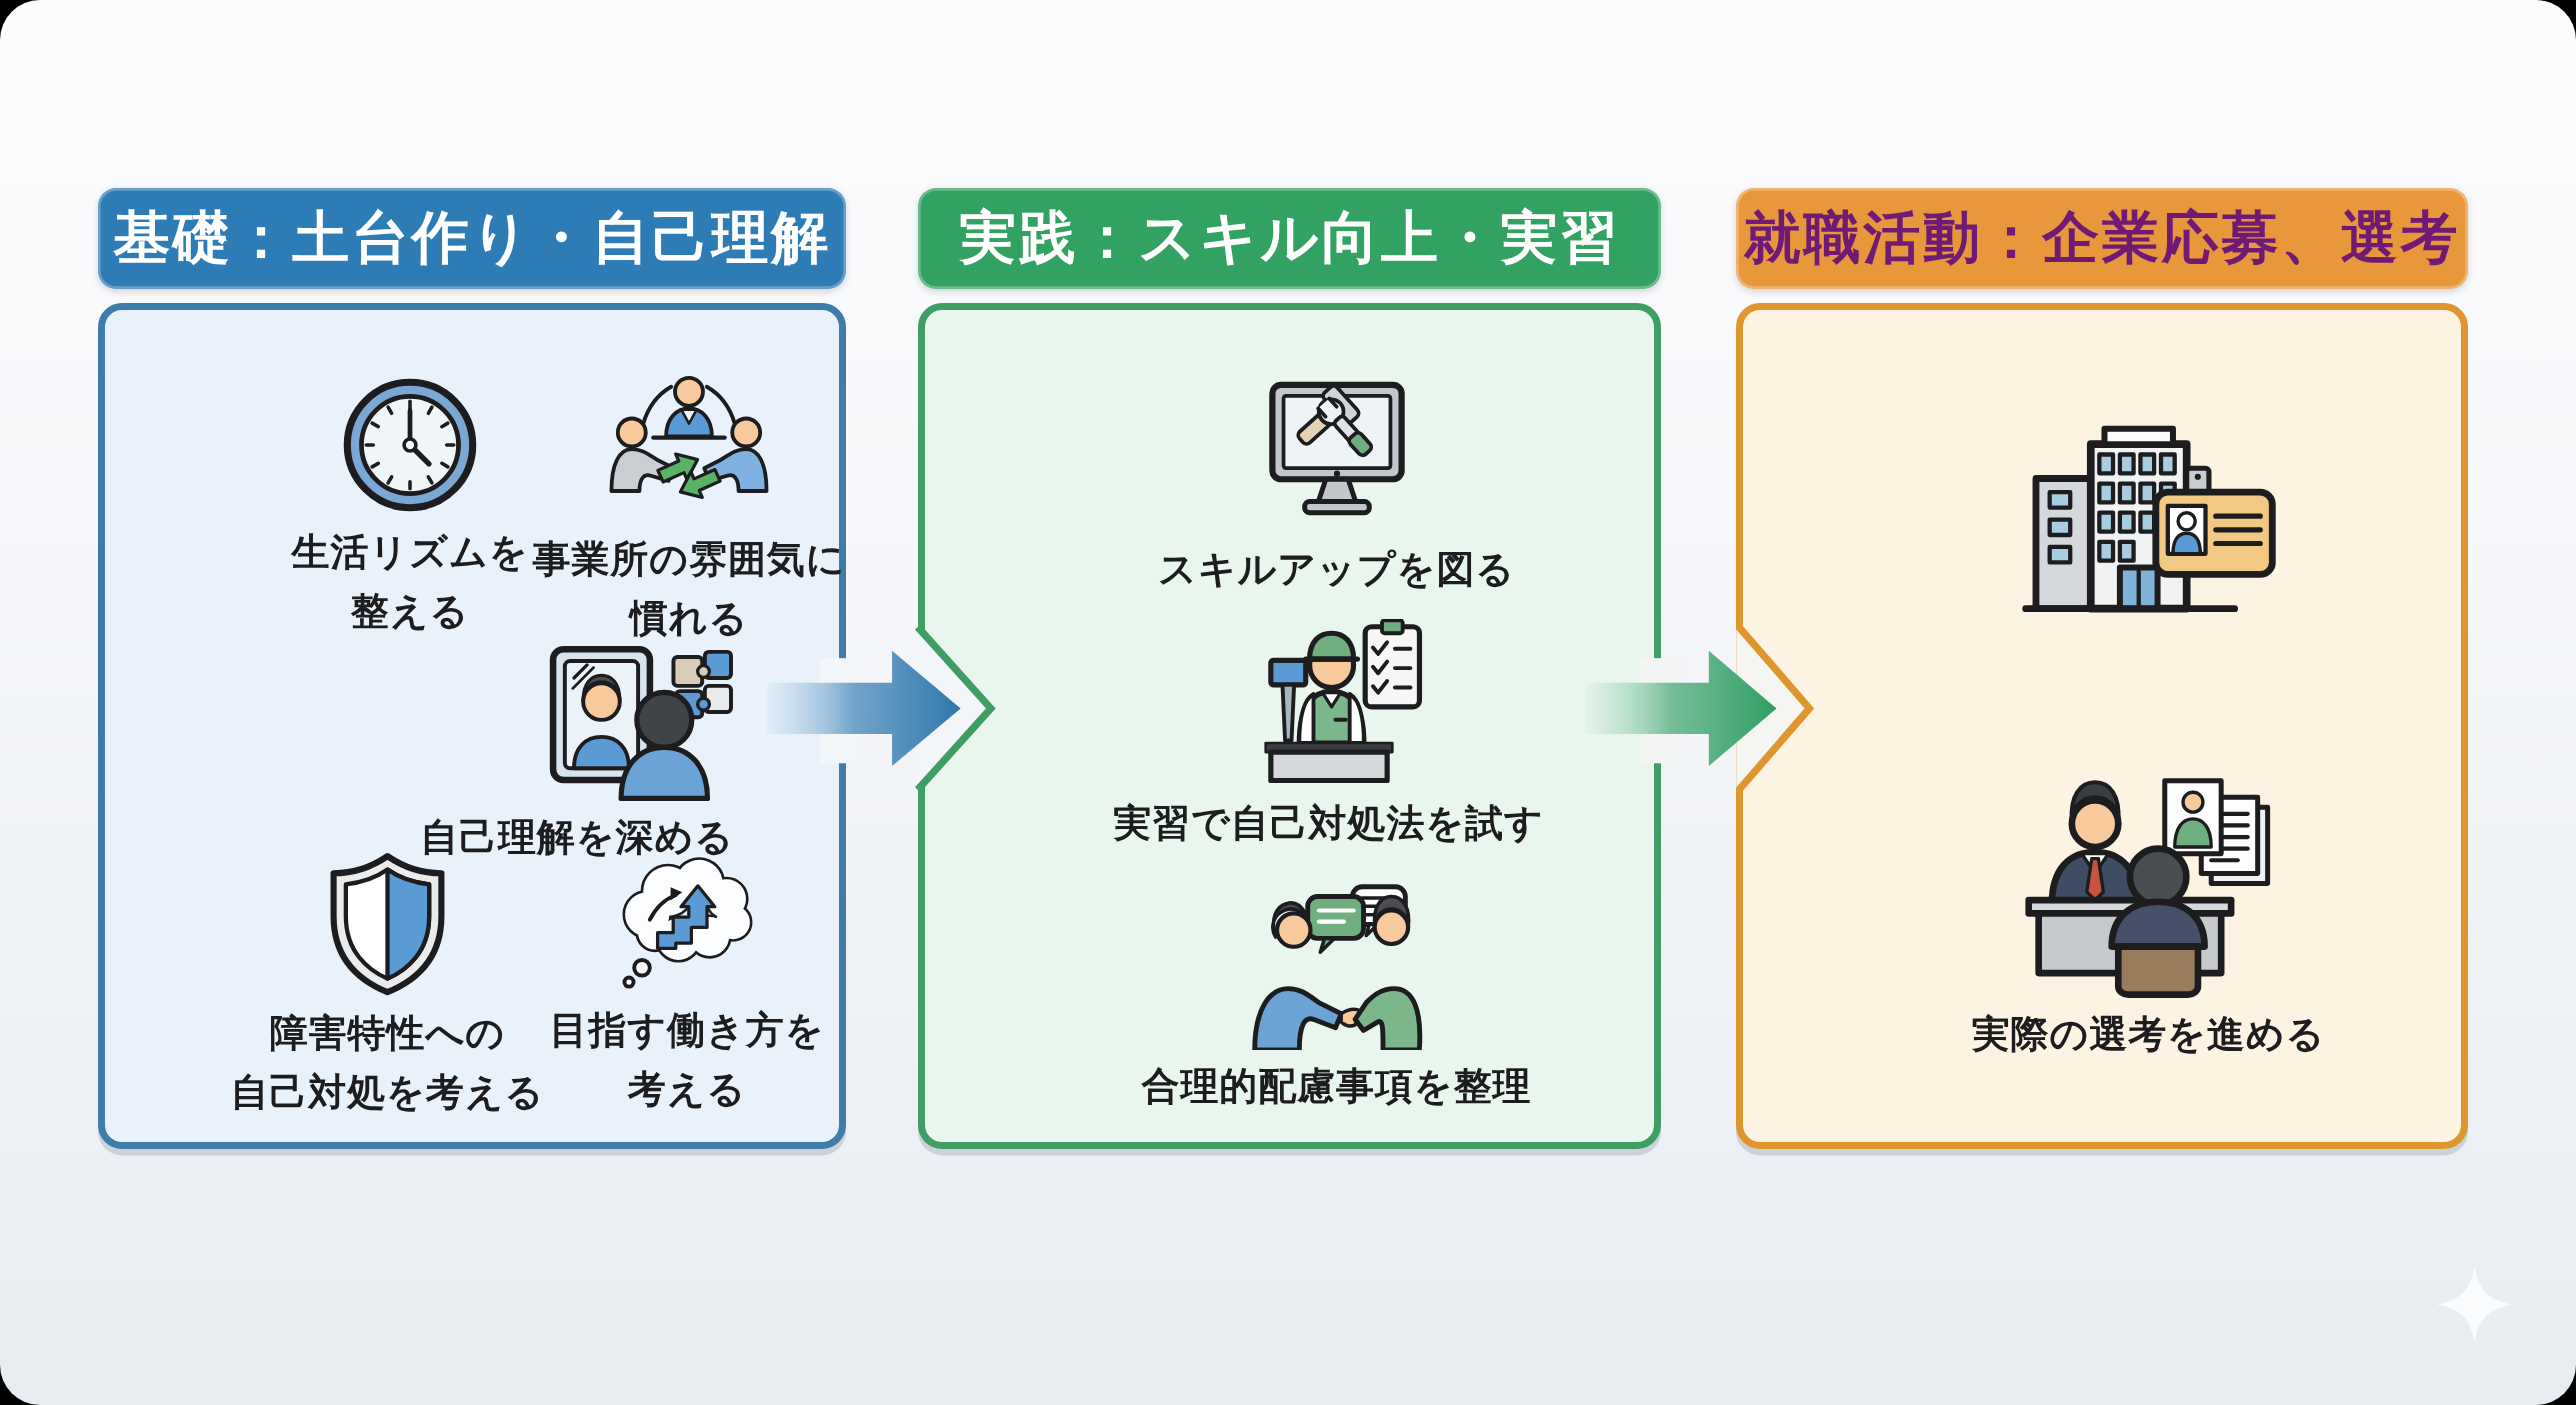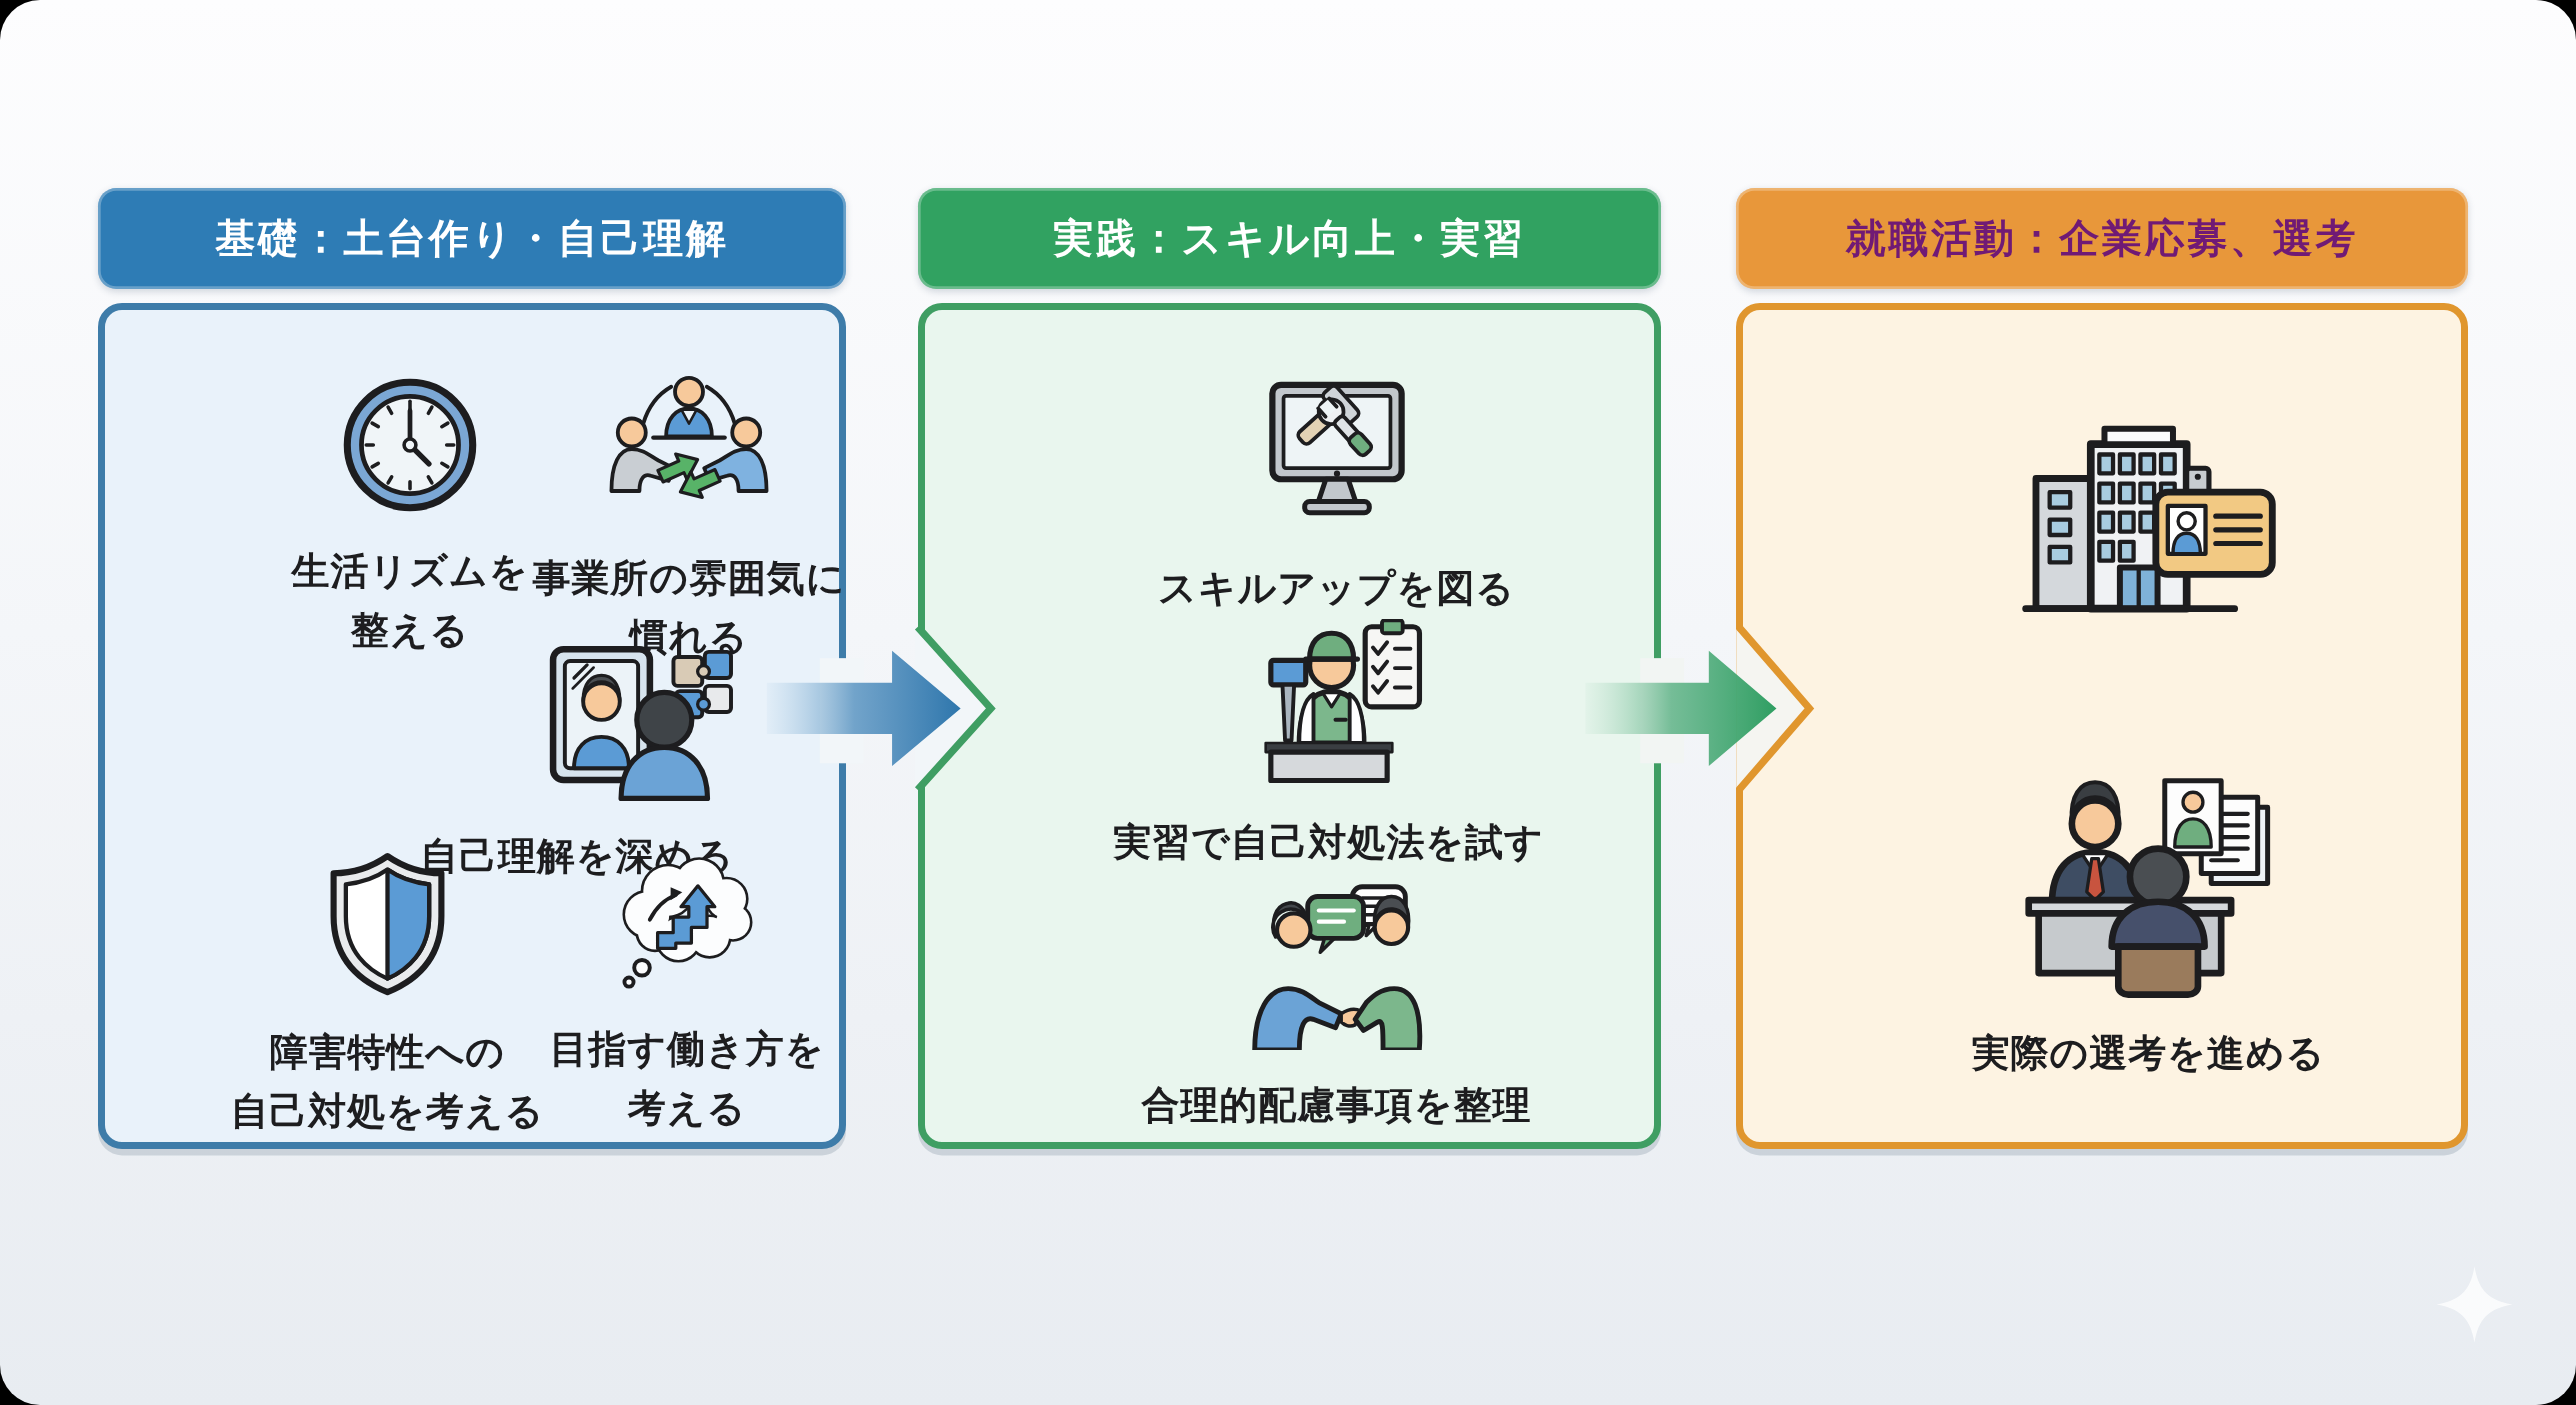--- a/index.html
+++ b/index.html
@@ -1,31 +1,31 @@
 <!DOCTYPE html>
 <html style="font-size:14.6px"><head>
 <meta charset="utf-8">
 <style>
   html,body{margin:0;padding:0;background:#000;}
   body{width:2576px;height:1405px;position:relative;font-family:"Liberation Sans","DejaVu Sans",sans-serif;}
   .canvas{position:absolute;inset:0;border-radius:40px;overflow:hidden;
     background:linear-gradient(180deg,#fdfdfe 0%,#f4f6f9 45%,#e8ecf1 100%);}
   .stage{position:absolute;top:188px;}
   .stage-header{height:101px;border-radius:18.3px;display:flex;align-items:center;justify-content:center;
-    font-size:40px;font-weight:700;letter-spacing:2.7px;color:#fff;
+    font-size:57px;font-weight:700;letter-spacing:2.7px;color:#fff;
     box-shadow:inset 0 0 0 2.7px rgba(255,255,255,.28), 0 2.7px 7.3px rgba(40,60,90,.18);}
   .stage-panel{position:relative;margin-top:13.7px;height:832px;border-radius:24px;border:7.3px solid;
     box-shadow:0 6.4px 0 rgba(30,60,90,.16);}
   .stage-blue  .stage-header{background:#2e7cb5;}
   .stage-blue  .stage-panel{background:#e9f2fa;border-color:#3e7ca9;}
   .stage-green .stage-header{background:#31a261;}
   .stage-green .stage-panel{background:#e9f6ee;border-color:#3f9e63;}
   .stage-orange .stage-header{background:#e8973a;color:#701a75;}
   .stage-orange .stage-panel{background:#fdf3e2;border-color:#e0962e;}
-  .item{position:absolute;display:flex;flex-direction:column;align-items:center;gap:26px;}
+  .item{position:absolute;display:flex;flex-direction:column;align-items:center;gap:7px;}
   .label{font-size:38px;font-weight:700;line-height:1.55;letter-spacing:0.9px;color:#1d1d1f;text-align:center;margin:0;}
   .label span{display:block;}
   .icon *{stroke-linejoin:round;stroke-linecap:round;}
   .flow-arrow{position:absolute;}
   .sparkle{position:absolute;opacity:.8;}
 </style>
 </head>
 <body>
 
 <div class="canvas">

